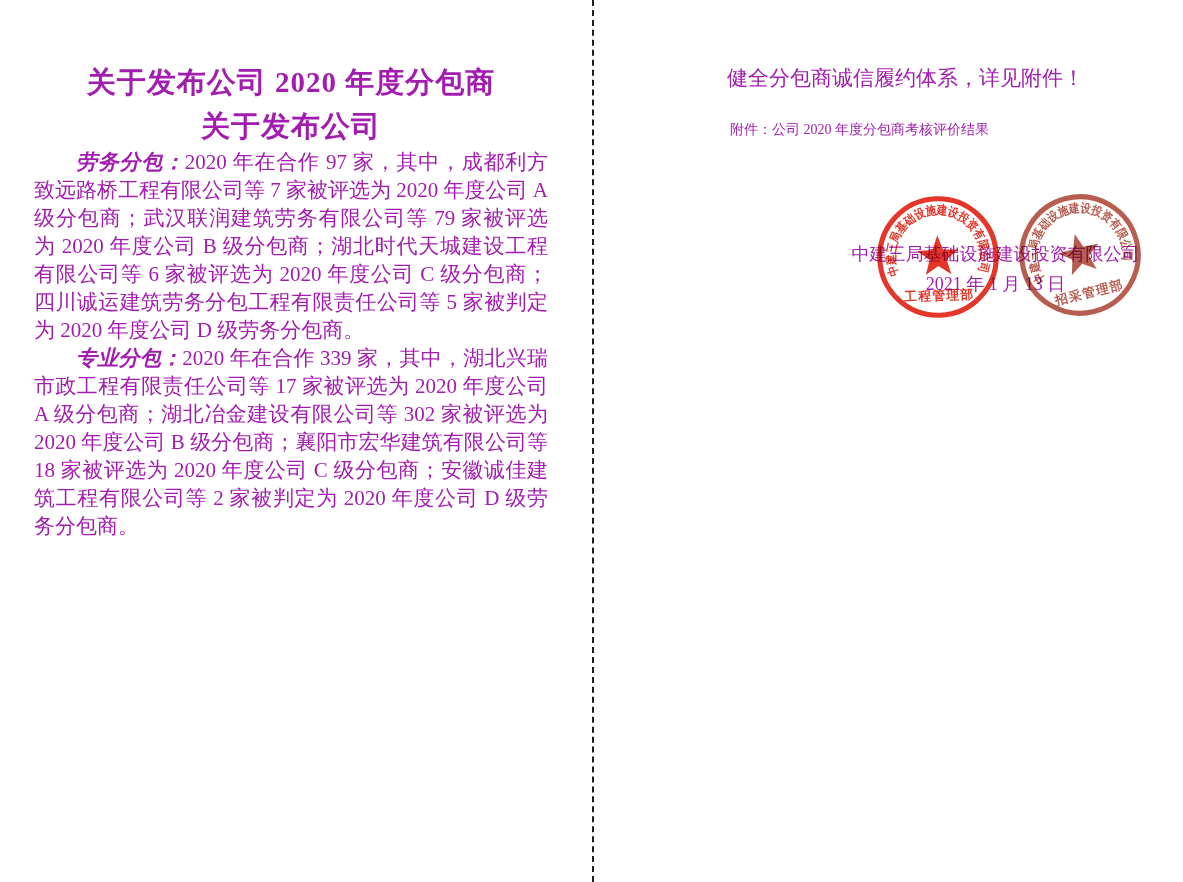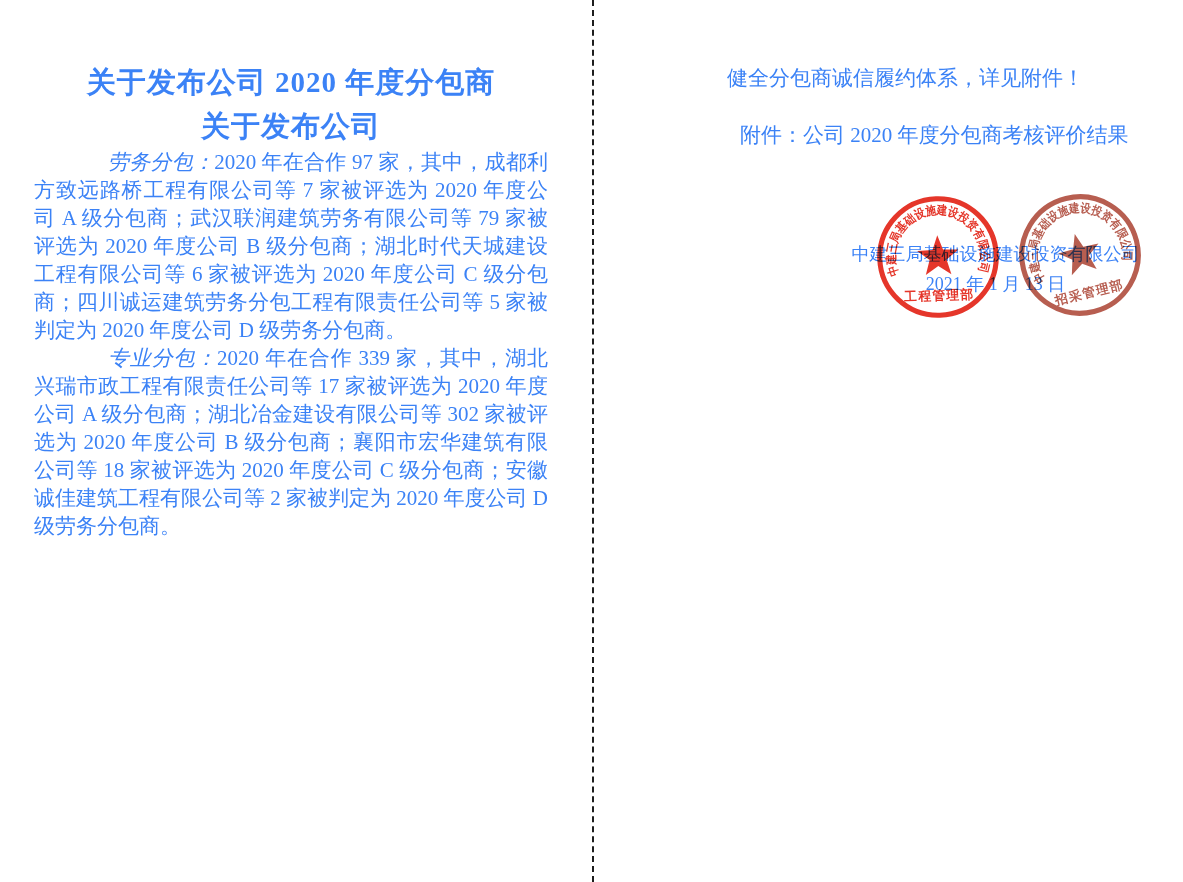--- a/index.html
+++ b/index.html
@@ -1,44 +1,44 @@
 <!DOCTYPE html>
 <html><head>
 <meta charset="utf-8">
 <style>
   html, body { margin:0; padding:0; background:#ffffff; }
   .canvas {
     position:relative;
     width:1183px; height:882px;
     background:#ffffff;
     font-family:"Liberation Serif","DejaVu Serif",serif;
-    color:#3b82f6;
+    color:#a21caf;
     overflow:hidden;
   }
   .page-divider {
     position:absolute; left:592px; top:0; height:882px; width:0;
     border-left:2px dashed #1d1d1d;
   }
   
   .left-page { position:absolute; left:0; top:0; width:592px; height:882px; }
   .left-content { position:absolute; left:34px; top:60px; width:514px; }
   .doc-title {
     margin:0; font-size:29px; line-height:44px; font-weight:700;
     text-align:center; letter-spacing:1px;
   }
   .salutation { margin:30px 0 0 0; font-size:21px; line-height:28px; }
   .body-para {
     margin:0; font-size:21px; line-height:28px;
     text-align:justify; text-justify:inter-ideograph; text-indent:2em;
   }
-  .lead { font-weight:400; font-style:italic;margin-left:32px; }
+  .lead { font-weight:700; font-style:italic; }
   
   .right-page { position:absolute; left:594px; top:0; width:589px; height:882px; }
   .publish-line   { position:absolute; left:133px; top:64px;  margin:0; font-size:21px; }
-  .attachment-line{ position:absolute; left:146px; top:121px; margin:0; font-size:21px;text-align:right; }
+  .attachment-line{ position:absolute; left:136px; top:121px; margin:0; font-size:14px;text-align:right; }
   .signature {
     position:absolute; left:244px; top:239px; width:315px;
     text-align:center; font-size:18px; line-height:30px;
   }
   .signature div { white-space:nowrap; }
   
   .seal {
     position:absolute; width:128px; height:128px;
     mix-blend-mode:multiply; opacity:0.93;
   }

